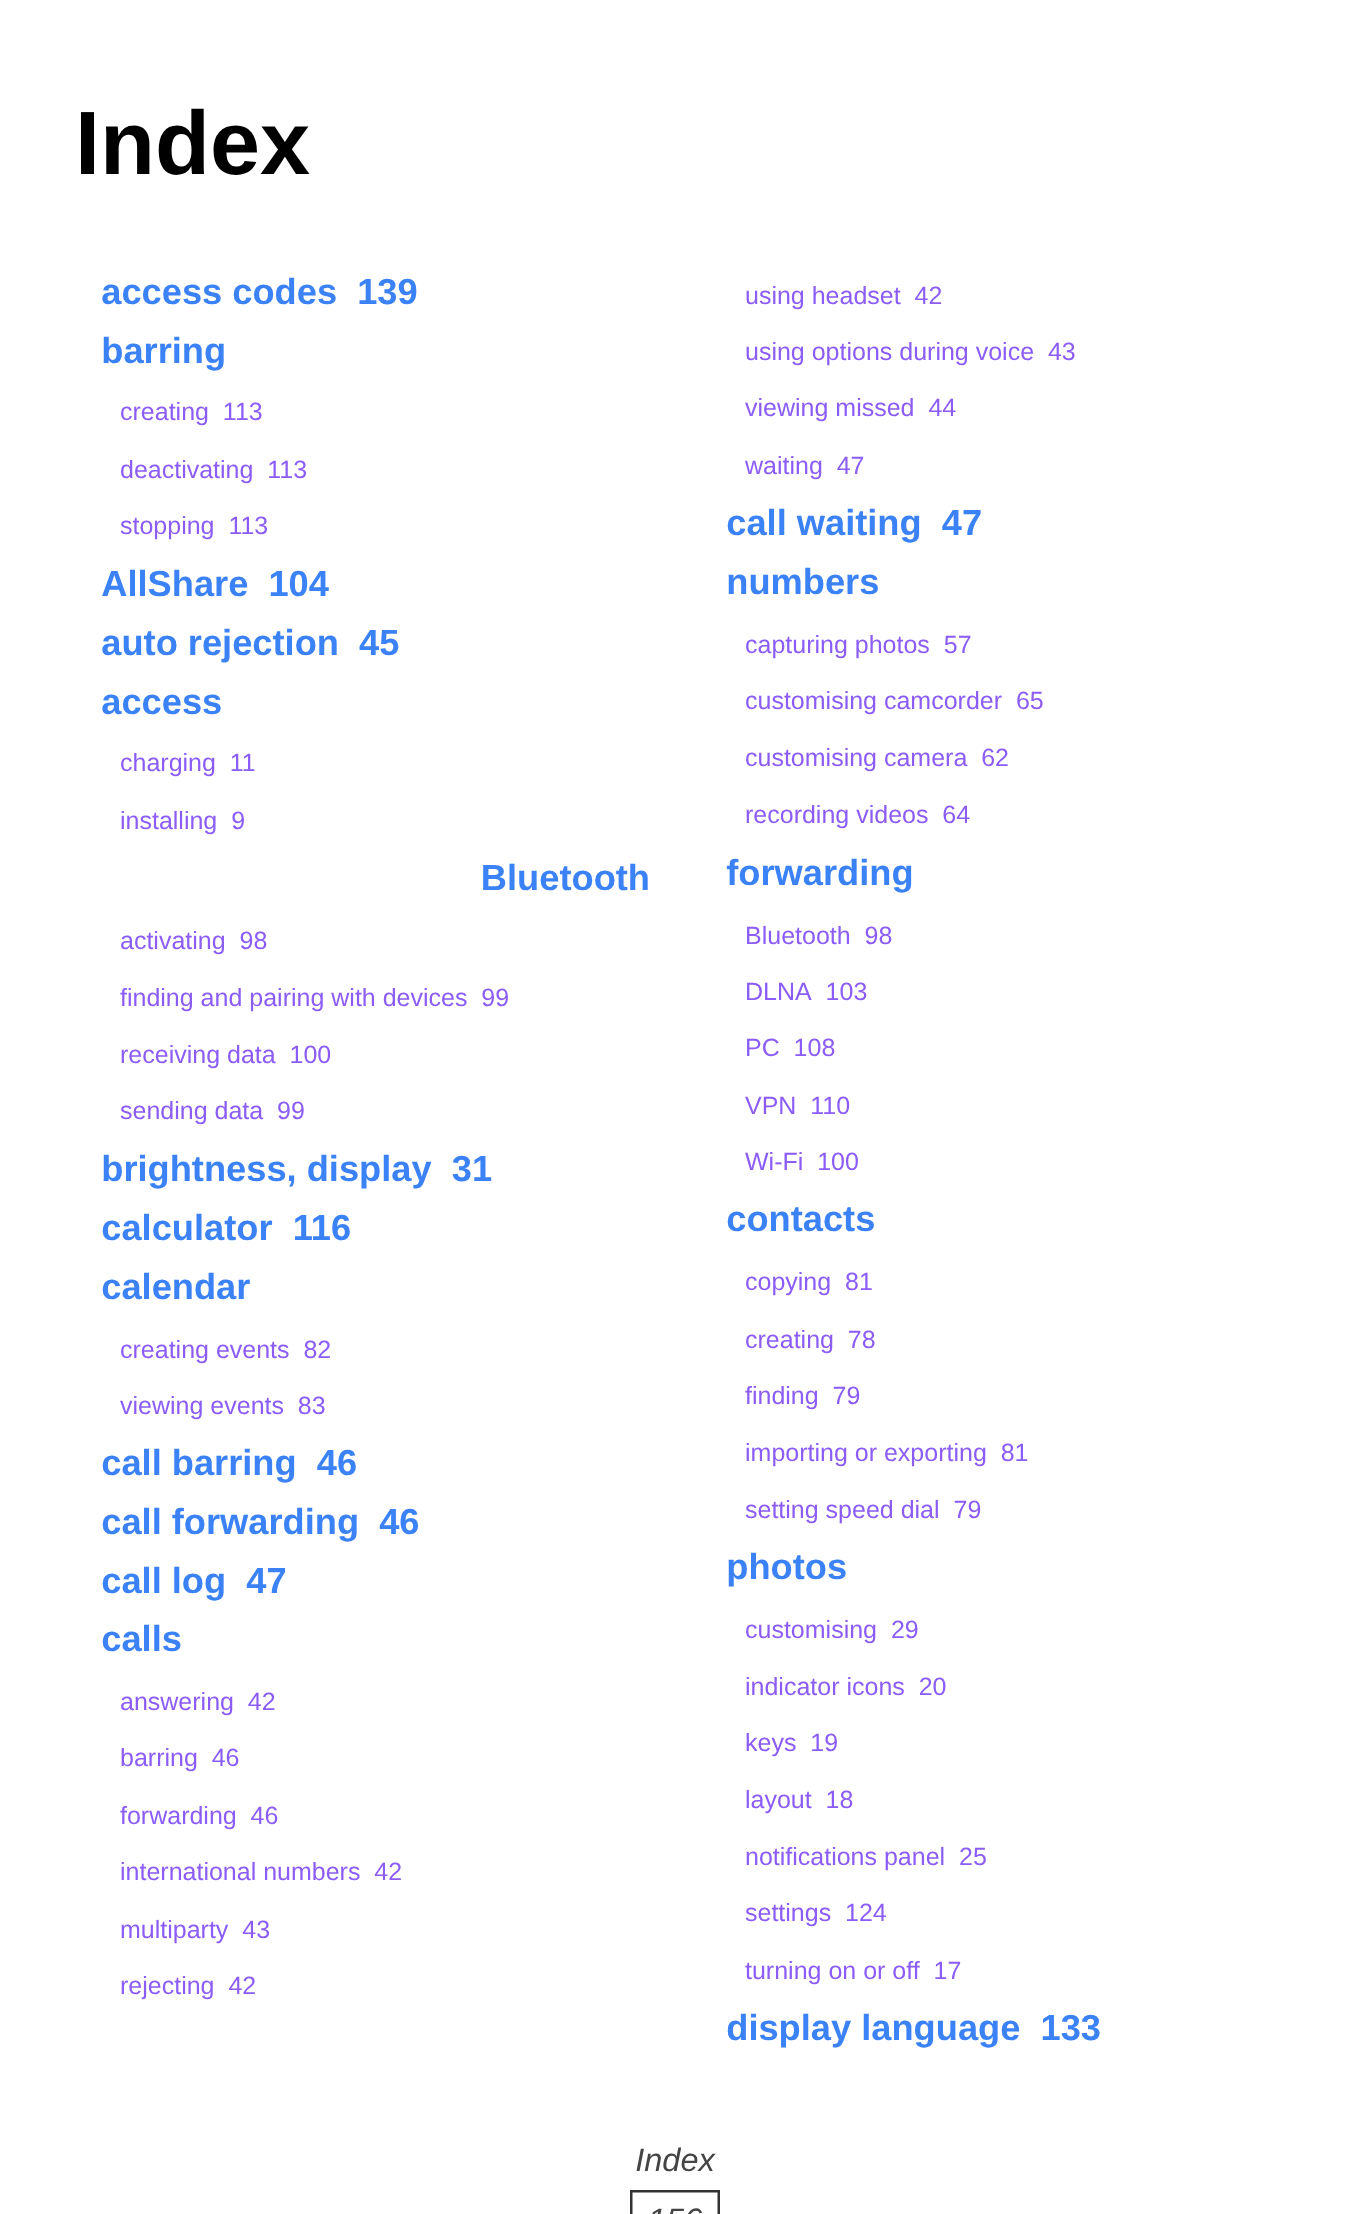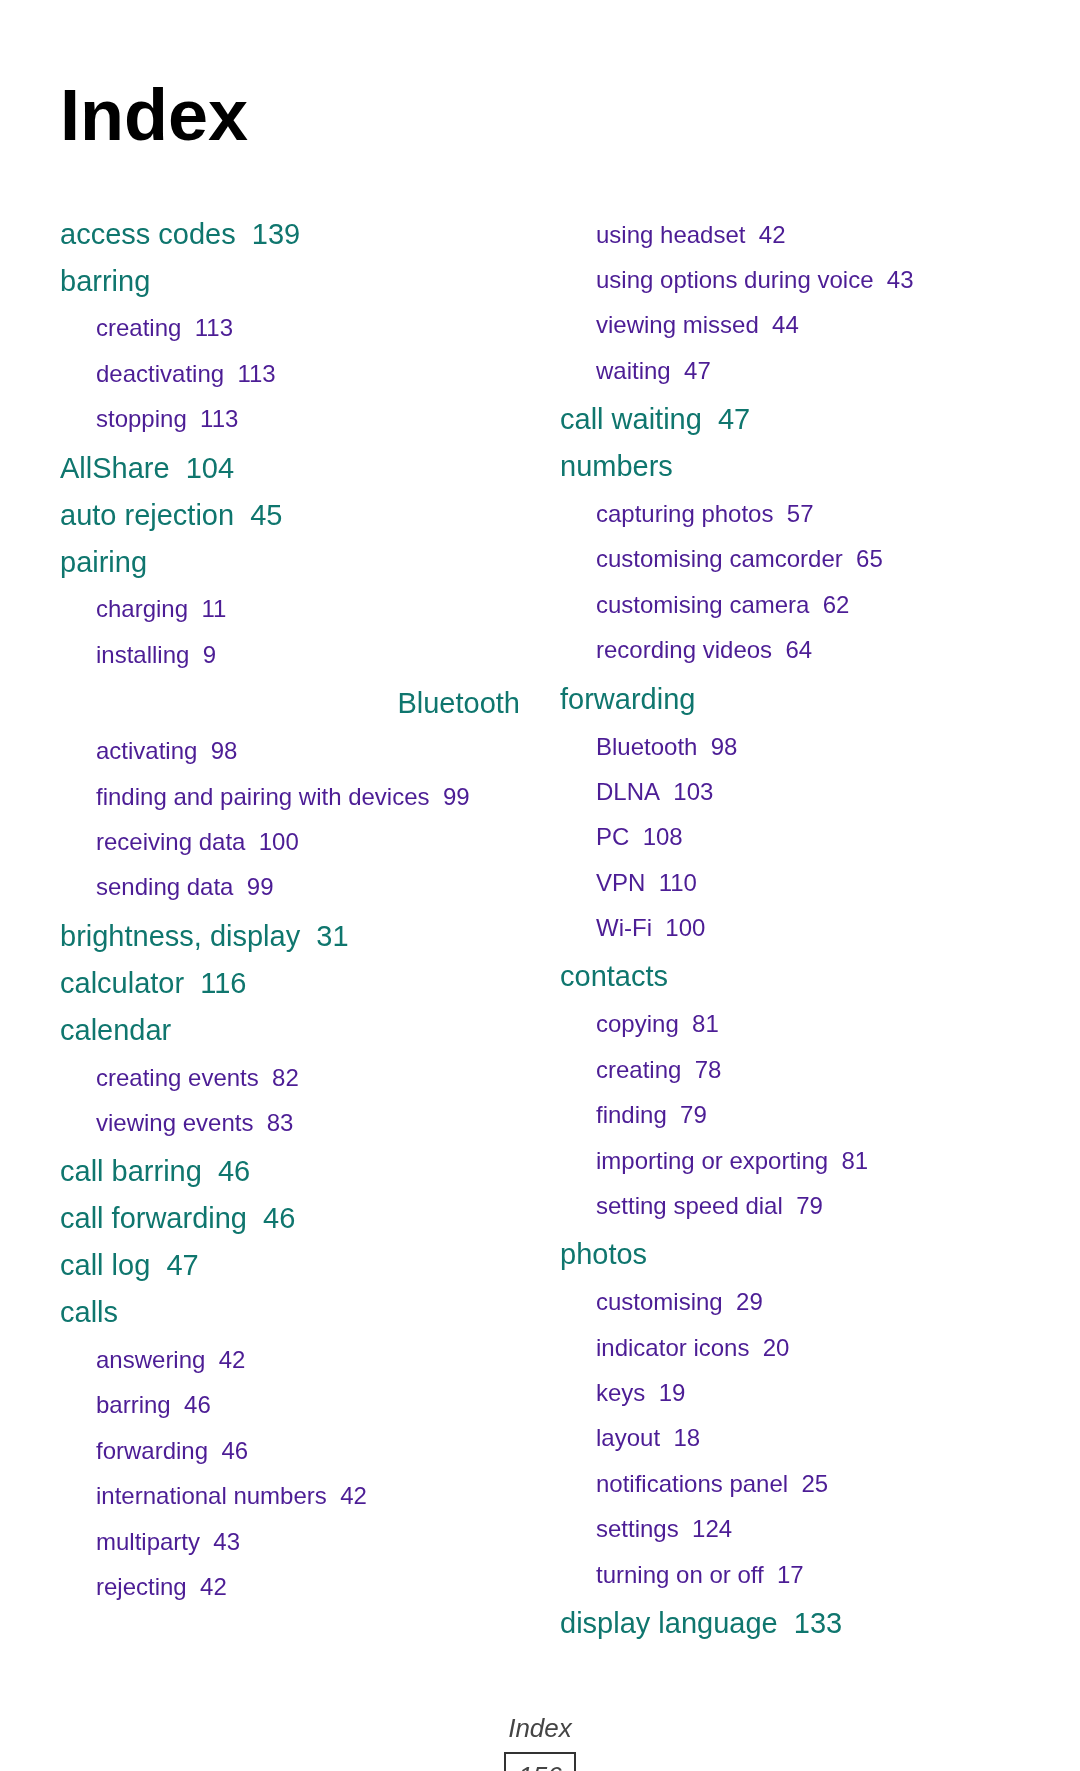--- a/index.html
+++ b/index.html
@@ -24,30 +24,31 @@
       gap: 40px;
       align-items: flex-start;
     }
     .col {
       flex: 1;
     }
     .index-entry {
       margin-bottom: 2px;
     }
     .index-link {
-      color: #0f766e;
+      color: #3b82f6;
       font-size: 29px;
-      font-weight: 400;
+      font-weight: 700;
       cursor: pointer;
       text-decoration: none;
+      margin-left: 21px;
     }
     .sub-entry {
       padding-left: 36px;
-      color: #4c1d95;
-      font-size: 24px;
+      color: #8b5cf6;
+      font-size: 20px;
       line-height: 1.55;
     }
     .footer {
       text-align: center;
       margin-top: 60px;
       font-style: italic;
       color: #444;
       font-size: 26px;
     }
     .footer-page {
@@ -66,21 +67,21 @@
 
 <div class="columns">
   <div class="col" id="left-col">
       <div class="index-entry"><span class="index-link">access codes&nbsp;&nbsp;139</span></div>
       <div class="index-entry"><span class="index-link">barring</span></div>
       <div class="index-entry"><span class="sub-entry">creating&nbsp;&nbsp;113</span></div>
       <div class="index-entry"><span class="sub-entry">deactivating&nbsp;&nbsp;113</span></div>
       <div class="index-entry"><span class="sub-entry">stopping&nbsp;&nbsp;113</span></div>
       <div class="index-entry" style="margin-top: 6px;"><span class="index-link">AllShare&nbsp;&nbsp;104</span></div>
       <div class="index-entry"><span class="index-link">auto rejection&nbsp;&nbsp;45</span></div>
-      <div class="index-entry"><span class="index-link">pairing</span></div>
+      <div class="index-entry"><span class="index-link">access</span></div>
       <div class="index-entry"><span class="sub-entry">charging&nbsp;&nbsp;11</span></div>
       <div class="index-entry"><span class="sub-entry">installing&nbsp;&nbsp;9</span></div>
       <div class="index-entry" style="margin-top: 6px; text-align: right;"><span class="index-link">Bluetooth</span></div>
       <div class="index-entry"><span class="sub-entry">activating&nbsp;&nbsp;98</span></div>
       <div class="index-entry"><span class="sub-entry">finding and pairing with devices&nbsp;&nbsp;99</span></div>
       <div class="index-entry"><span class="sub-entry">receiving data&nbsp;&nbsp;100</span></div>
       <div class="index-entry"><span class="sub-entry">sending data&nbsp;&nbsp;99</span></div>
       <div class="index-entry" style="margin-top: 6px;"><span class="index-link">brightness, display&nbsp;&nbsp;31</span></div>
       <div class="index-entry"><span class="index-link">calculator&nbsp;&nbsp;116</span></div>
       <div class="index-entry"><span class="index-link">calendar</span></div>

